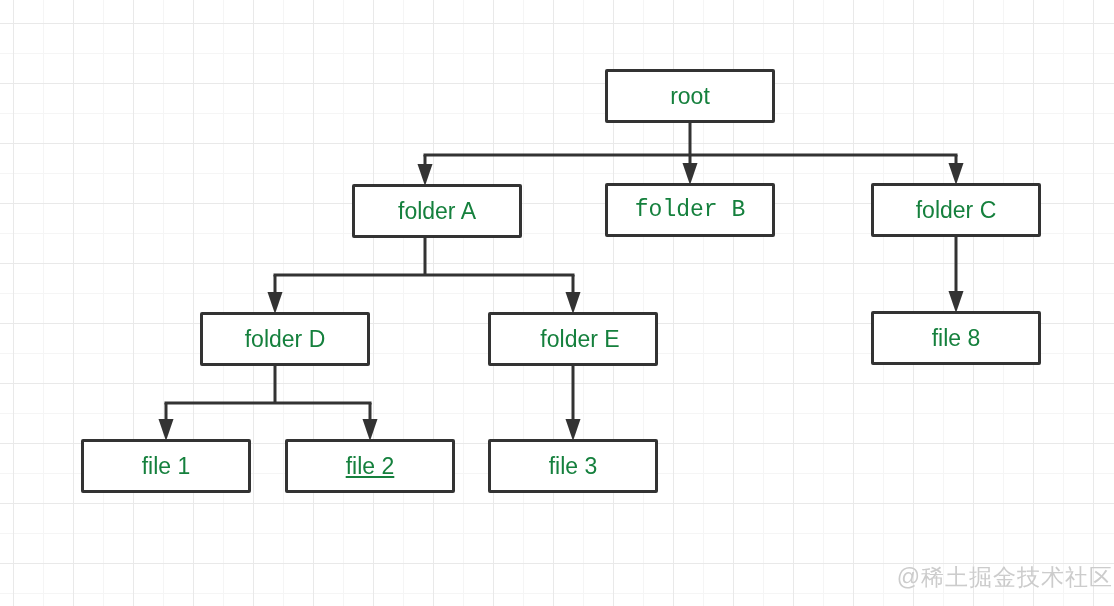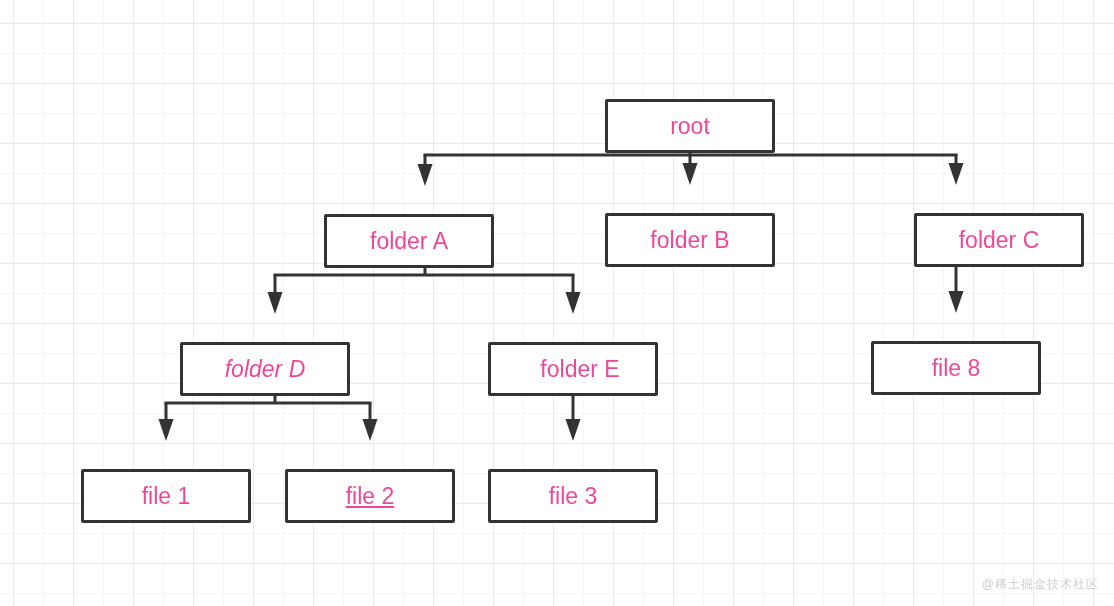--- a/index.html
+++ b/index.html
@@ -32,29 +32,28 @@
     fill: #333333; stroke: none;
   }
   .node {
     position: absolute;
     width: 170px; height: 54px;
     box-sizing: border-box;
     background: #ffffff;
     border: 3px solid #333333;
     border-radius: 2px;
     display: flex; align-items: center; justify-content: center;
-    font-size: 23px; color: #ec4899;
+    font-size: 23px; color: #15803d;
     z-index: 2;
     white-space: nowrap;
-    margin-top: 30px;
   }
   .watermark {
     position: absolute;
-    right: 15px; bottom: 13px;
-    font-size: 12px;
+    right: 1px; bottom: 13px;
+    font-size: 23px;
     color: #cccccc;
     z-index: 3;
     letter-spacing: 1px;
   }
 </style>
 </head>
 <body>
 
 <div class="canvas"></div>
 
@@ -94,23 +93,23 @@
     <polygon points="565.5,419 580.5,419 573,441"></polygon>
   </g>
 
   <g>
     <line x1="956" y1="237" x2="956" y2="295"></line>
     <polygon points="948.5,291 963.5,291 956,313"></polygon>
   </g>
 </svg>
 
 <div class="node" style="left:605px; top:69px;">root</div>
-<div class="node" style="left:324px; top:184px;">folder A</div>
-<div class="node" style="left:605px; top:183px;">folder B</div>
-<div class="node" style="left:914px; top:183px;">folder C</div>
-<div class="node" style="left:180px; top:312px;font-style:italic;">folder D</div>
+<div class="node" style="left:352px; top:184px;">folder A</div>
+<div class="node" style="left:605px; top:183px;font-family:Liberation Mono, monospace;">folder B</div>
+<div class="node" style="left:871px; top:183px;">folder C</div>
+<div class="node" style="left:200px; top:312px;">folder D</div>
 <div class="node" style="left:488px; top:312px;padding-left:14px;">folder E</div>
 <div class="node" style="left:81px;  top:439px;text-align:right;">file 1</div>
 <div class="node" style="left:285px; top:439px;text-decoration:underline;">file 2</div>
 <div class="node" style="left:488px; top:439px;">file 3</div>
 <div class="node" style="left:871px; top:311px;">file 8</div>
 
 <div class="watermark">@稀土掘金技术社区</div>
 
 </body></html>

